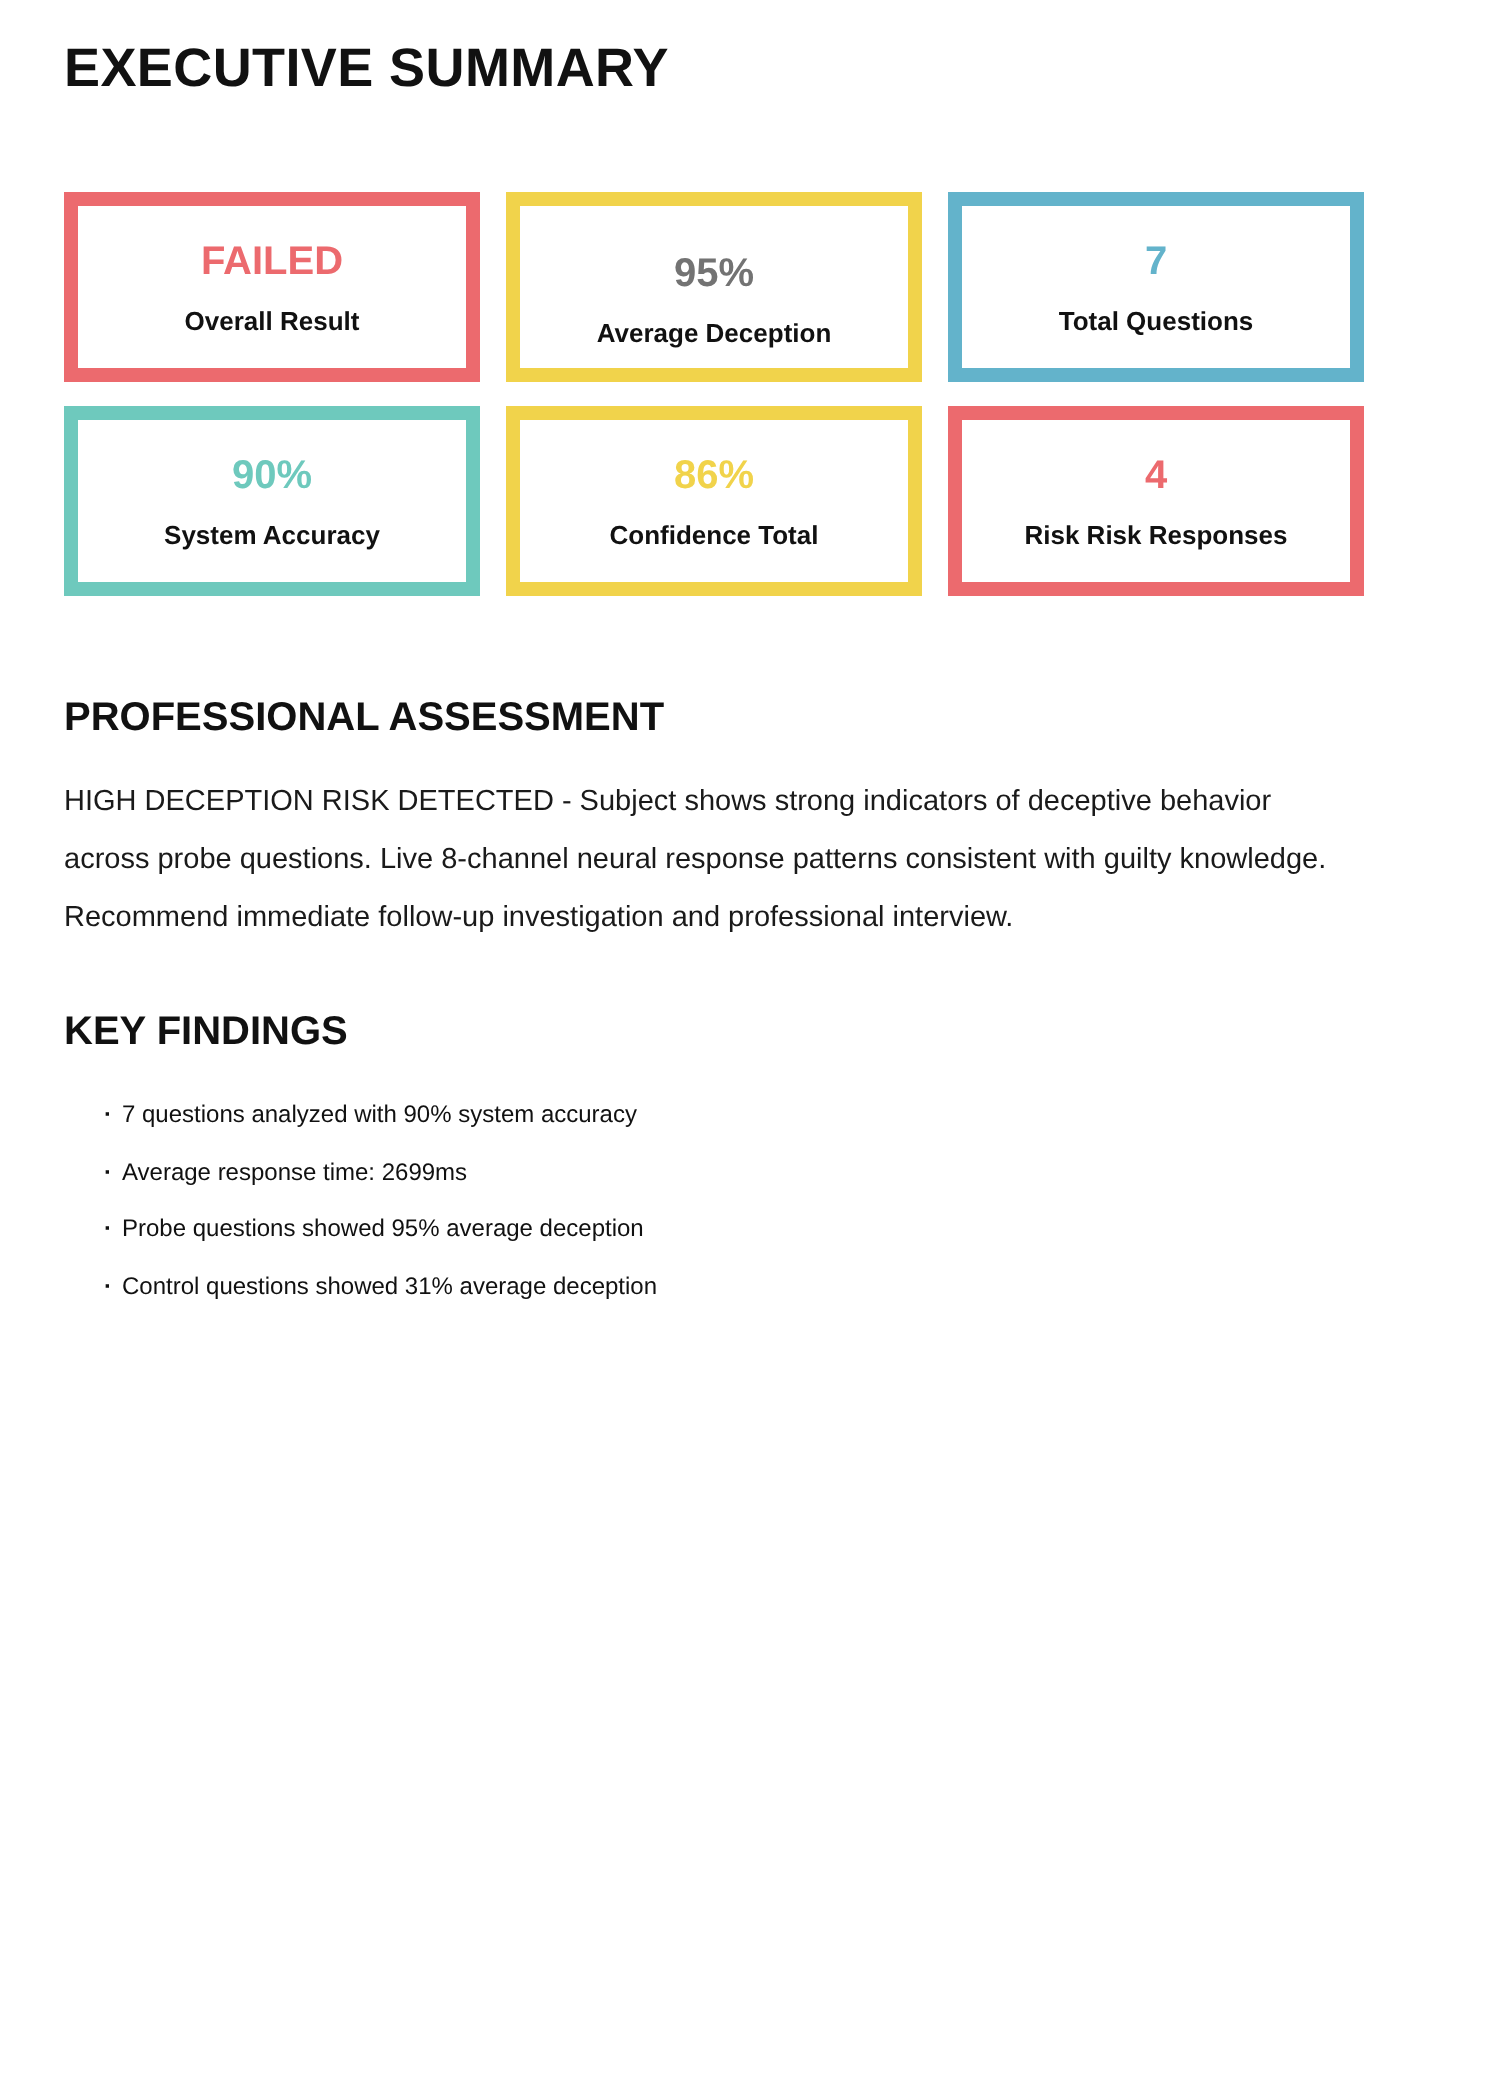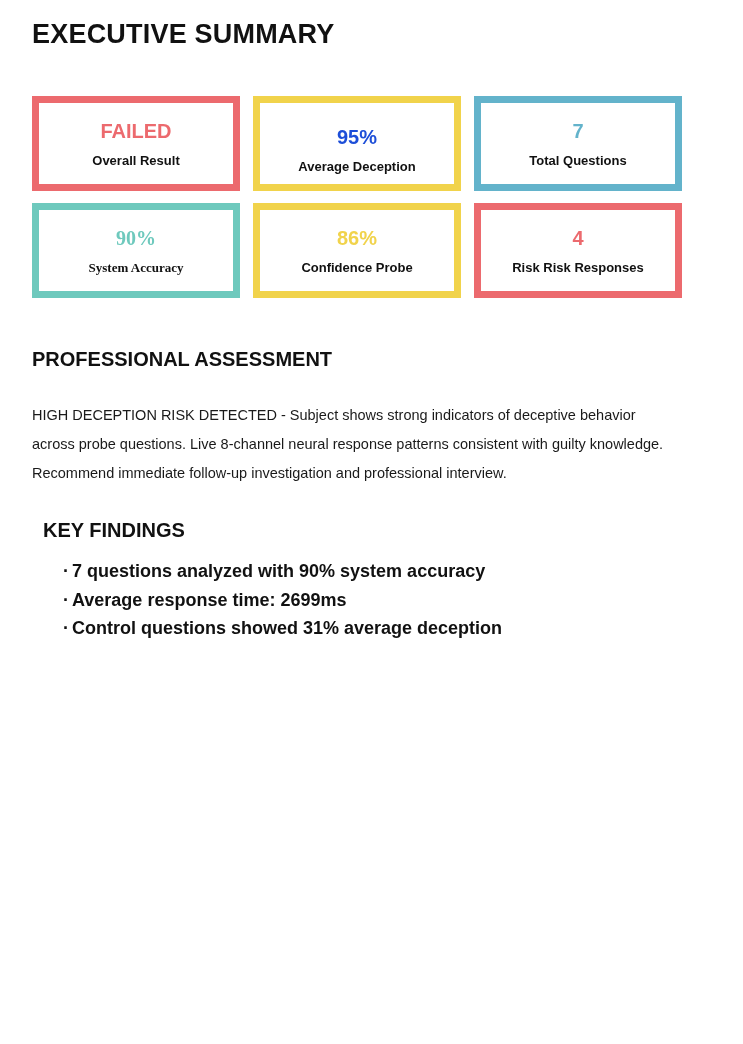--- a/index.html
+++ b/index.html
@@ -54,37 +54,37 @@
     color: #111111;
     line-height: 1;
   }
   .section-heading {
     font-size: 20px;
     font-weight: bold;
     color: #111111;
   }
   .assessment-section { margin-top: 50px; }
   .assessment-body {
-    margin-top: 30px;
+    margin-top: 16px;
     font-size: 14.5px;
     line-height: 29px;
     font-weight: normal;
     color: #1a1a1a;
     width: 650px;
   }
-  .findings-section { margin-top: 31px; margin-left: 11px; }
+  .findings-section { margin-top: 31px; }
   .findings-list {
     margin-top: 22px;
     list-style: none;
     padding-left: 20px;
   }
   .findings-list li {
     position: relative;
-    font-size: 18px;
-    font-weight: bold;
+    font-size: 12px;
+    font-weight: normal;
     line-height: 14px;
     margin-bottom: 14.5px;
     padding-left: 9px;
     color: #111111;
   }
   .findings-list li::before {
     content: "\00B7";
     position: absolute;
     left: 0;
     top: 0;
@@ -104,50 +104,51 @@
 <div class="content">
 
   <h1 class="page-title">EXECUTIVE SUMMARY</h1>
 
   <div class="cards-grid">
     <div class="stat-card" style="border-color: rgb(236, 106, 110);">
       <div class="card-value" style="color: rgb(236, 106, 110);">FAILED</div>
       <div class="card-label">Overall Result</div>
     </div>
     <div class="stat-card" style="border-color: rgb(241, 211, 75);">
-      <div class="card-value" style="color: #1d4ed8; margin-top: 13px;">95%</div>
+      <div class="card-value" style="color: #737373; margin-top: 13px;">95%</div>
       <div class="card-label">Average Deception</div>
     </div>
     <div class="stat-card" style="border-color: rgb(99, 179, 203);">
       <div class="card-value" style="color: rgb(99, 179, 203);">7</div>
       <div class="card-label">Total Questions</div>
     </div>
-    <div class="stat-card" style="border-color: rgb(110, 201, 189); font-family: Liberation Serif, serif;">
+    <div class="stat-card" style="border-color: rgb(110, 201, 189);">
       <div class="card-value" style="color: rgb(110, 201, 189);">90%</div>
       <div class="card-label">System Accuracy</div>
     </div>
     <div class="stat-card" style="border-color: rgb(241, 211, 75);">
       <div class="card-value" style="color: rgb(241, 211, 75);">86%</div>
-      <div class="card-label">Confidence Probe</div>
+      <div class="card-label">Confidence Total</div>
     </div>
     <div class="stat-card" style="border-color: rgb(236, 106, 110);">
       <div class="card-value" style="color: rgb(236, 106, 110);">4</div>
       <div class="card-label">Risk Risk Responses</div>
     </div>
   </div>
 
   <div class="assessment-section">
     <h2 class="section-heading">PROFESSIONAL ASSESSMENT</h2>
     <p class="assessment-body">HIGH DECEPTION RISK DETECTED - Subject shows strong indicators of deceptive behavior across probe questions. Live 8-channel neural response patterns consistent with guilty knowledge. Recommend immediate follow-up investigation and professional interview.</p>
   </div>
 
   <div class="findings-section">
     <h2 class="section-heading">KEY FINDINGS</h2>
     <ul class="findings-list">
       <li>7 questions analyzed with 90% system accuracy</li>
       <li>Average response time: 2699ms</li>
+      <li>Probe questions showed 95% average deception</li>
       <li>Control questions showed 31% average deception</li>
     </ul>
   </div>
 
 </div>
 
 <div class="page-footer">Page 2 of 4</div>
 
 </body></html>

